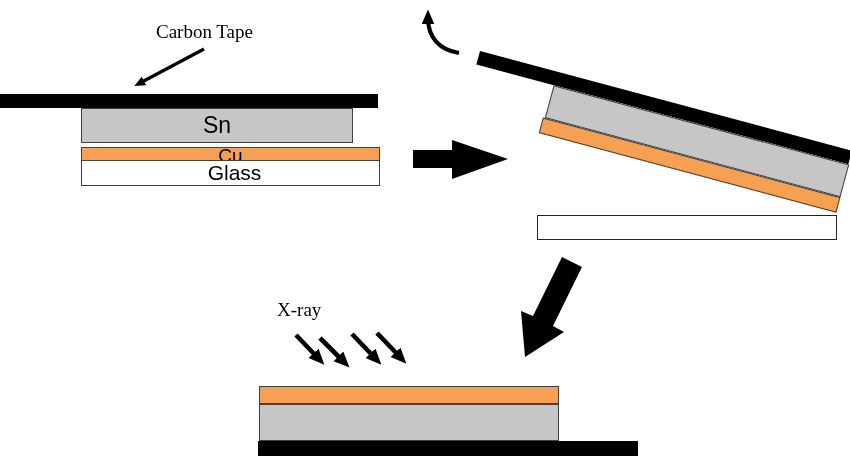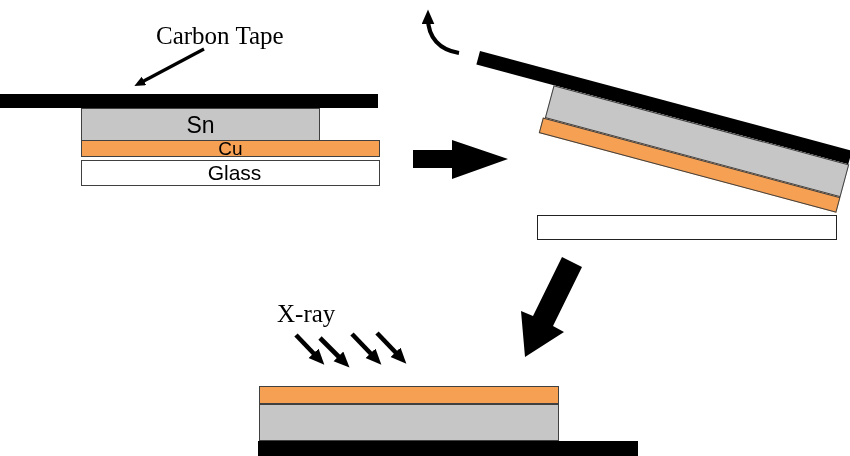--- a/index.html
+++ b/index.html
@@ -9,42 +9,42 @@
   }
   .abs{position:absolute;box-sizing:border-box;}
   .layer{
     position:absolute;box-sizing:border-box;border:1px solid #404040;
     display:flex;align-items:center;justify-content:center;
     font-family:"Liberation Sans", sans-serif;color:#000;
   }
   .tape{position:absolute;background:#000;}
   .anno{
     position:absolute;color:#000;font-family:"Liberation Serif", serif;
-    font-size:25px;white-space:nowrap;line-height:1.1;
+    font-size:19px;white-space:nowrap;line-height:1.1;
   }
   .svg-overlay{position:absolute;left:0;top:0;pointer-events:none;}
   .tilt-group{
     position:absolute;left:480px;top:51px;width:390px;height:70px;
     transform:rotate(15deg);transform-origin:0 0;
   }
   .sn-label{font-size:23px;}
   .cu-label{font-size:19px;line-height:15px;}
   .glass-label{font-size:21px;}
 </style>
 </head>
 <body>
 
 <div class="canvas">
 
   <div>
     <div class="tape abs" style="left: 0px; top: 94px; width: 378px; height: 14px; background-color: rgb(0, 0, 0);"></div>
-    <div class="layer sn-label" style="left: 81px; top: 108px; width: 239px; height: 35px; background-color: rgb(198, 198, 198);">
+    <div class="layer sn-label" style="left: 81px; top: 108px; width: 272px; height: 35px; background-color: rgb(198, 198, 198);">
       <span>Sn</span>
     </div>
-    <div class="layer cu-label" style="left: 81px; top: 140px; width: 299px; height: 17px; background-color: rgb(245, 160, 83);">
+    <div class="layer cu-label" style="left: 81px; top: 147px; width: 299px; height: 17px; background-color: rgb(245, 160, 83);">
       <span>Cu</span>
     </div>
     <div class="layer glass-label" style="left: 81px; top: 160px; width: 299px; height: 26px; background-color: rgb(255, 255, 255); padding-left: 8px;">
       <span>Glass</span>
     </div>
   </div>
 
   <div class="anno" style="left:156px;top:22px;">Carbon Tape</div>
 
 

